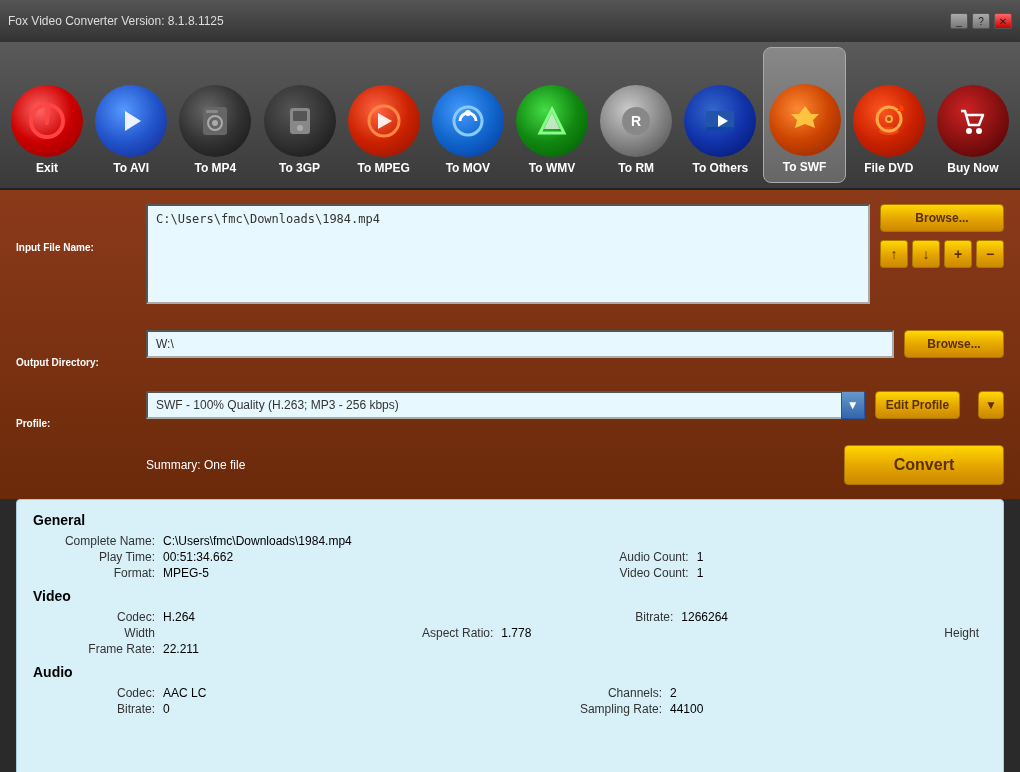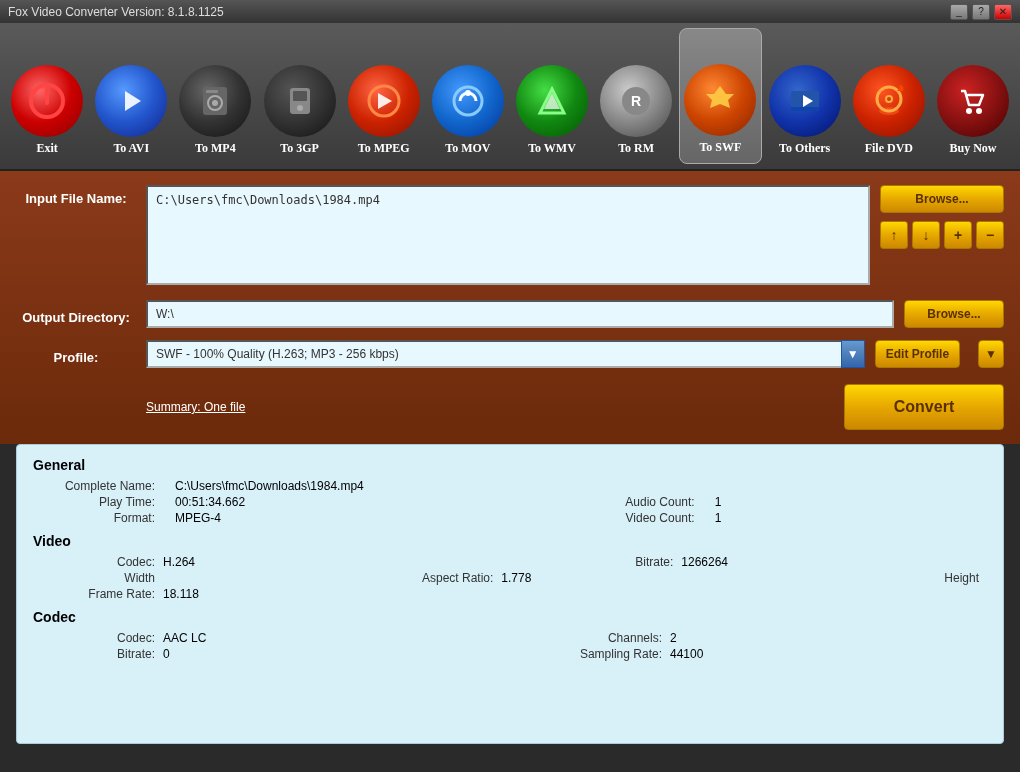--- a/index.html
+++ b/index.html
@@ -14,21 +14,21 @@
 
     
     .title-bar {
       background: linear-gradient(to bottom, #555, #333);
       color: #ddd;
       font-size: 12px;
       padding: 4px 8px;
       display: flex;
       align-items: center;
       justify-content: space-between;
-      height: 23px;
+      height: 42px;
     }
     .title-bar-buttons {
       display: flex;
       gap: 4px;
     }
     .title-btn {
       width: 18px;
       height: 16px;
       background: linear-gradient(to bottom, #aaa, #777);
       border: 1px solid #555;
@@ -77,21 +77,20 @@
       align-items: center;
       justify-content: center;
       font-size: 28px;
       flex-shrink: 0;
     }
     .tool-btn .btn-label {
       color: #fff;
       font-size: 12px;
       font-weight: bold;
       text-align: center;
-      font-family: Liberation Serif, serif;
     }
 
     
     .icon-exit { background: radial-gradient(circle at 40% 35%, #ff6666, #cc0000, #880000); }
     
     .icon-avi { background: radial-gradient(circle at 40% 35%, #5599ff, #2255cc, #112288); }
     
     .icon-mp4 { background: radial-gradient(circle at 40% 35%, #666, #333, #111); }
     
     .icon-3gp { background: radial-gradient(circle at 40% 35%, #555, #333, #111); }
@@ -120,25 +119,26 @@
     }
 
     .form-row {
       display: flex;
       align-items: flex-start;
       margin-bottom: 12px;
       gap: 10px;
     }
     .form-label {
       color: #fff;
-      font-size: 13px;
+      font-size: 10px;
       font-weight: bold;
       min-width: 120px;
-      text-align: center;
+      text-align: left;
       padding-top: 6px;
+      margin-top: 32px;
     }
     .form-field {
       flex: 1;
     }
     .input-file {
       width: 100%;
       height: 100px;
       background: #e8f8ff;
       border: 2px inset #aaa;
       padding: 6px 8px;
@@ -177,21 +177,21 @@
     }
     .big-gold-btn {
       background: linear-gradient(to bottom, #ffd700, #e6a800, #cc8800);
       border: 1px solid #aa7700;
       border-radius: 4px;
       color: #5a3000;
       font-size: 16px;
       font-weight: bold;
       padding: 8px 20px;
       cursor: pointer;
-      height: 46px;
+      height: 40px;
       min-width: 160px;
     }
     .icon-row {
       display: flex;
       gap: 4px;
     }
     .arrow-btn {
       background: linear-gradient(to bottom, #ffd700, #e6a800, #cc8800);
       border: 1px solid #aa7700;
       border-radius: 3px;
@@ -240,21 +240,20 @@
       color: white;
       pointer-events: none;
     }
     .edit-profile-wrap {
       display: flex;
       gap: 18px;
     }
     .summary-text {
       color: #fff;
       font-size: 12px;
-      text-decoration: underline;
     }
 
     
     .info-panel {
       background: #d8f0f8;
       margin: 0 16px 10px 16px;
       border: 1px solid #aaccdd;
       border-radius: 4px;
       padding: 12px 16px;
       height: 300px;
@@ -376,38 +375,38 @@
   <button class="tool-btn">
     <div class="icon-circle icon-rm">
       <svg width="40" height="40" viewBox="0 0 40 40">
         <circle cx="20" cy="20" r="14" fill="#888"></circle>
         <text x="20" y="25" text-anchor="middle" fill="white" font-size="14" font-weight="bold">R</text>
       </svg>
     </div>
     <span class="btn-label">To RM</span>
   </button>
 
-  <button class="tool-btn active">
-    <div class="icon-circle icon-swf">
-      <svg width="40" height="40" viewBox="0 0 40 40">
-        <path d="M20,6 L26,14 L34,14 L28,20 L30,28 L20,24 L10,28 L12,20 L6,14 L14,14 Z" fill="#ffcc44" opacity="0.9"></path>
-      </svg>
-    </div>
-    <span class="btn-label">To SWF</span>
-  </button>
-
   <button class="tool-btn">
     <div class="icon-circle icon-others">
       <svg width="40" height="40" viewBox="0 0 40 40">
         <rect x="6" y="10" width="28" height="20" rx="2" fill="#2255aa"></rect>
         <polygon points="18,14 28,20 18,26" fill="white"></polygon>
         <rect x="6" y="26" width="28" height="4" fill="#1144aa"></rect>
       </svg>
     </div>
     <span class="btn-label">To Others</span>
+  </button>
+
+  <button class="tool-btn active">
+    <div class="icon-circle icon-swf">
+      <svg width="40" height="40" viewBox="0 0 40 40">
+        <path d="M20,6 L26,14 L34,14 L28,20 L30,28 L20,24 L10,28 L12,20 L6,14 L14,14 Z" fill="#ffcc44" opacity="0.9"></path>
+      </svg>
+    </div>
+    <span class="btn-label">To SWF</span>
   </button>
 
   <button class="tool-btn">
     <div class="icon-circle icon-dvd">
       <svg width="40" height="40" viewBox="0 0 40 40">
         <ellipse cx="20" cy="30" rx="10" ry="4" fill="#ff6622" opacity="0.5"></ellipse>
         <circle cx="20" cy="18" r="12" fill="none" stroke="#ffaa44" stroke-width="3"></circle>
         <circle cx="20" cy="18" r="4" fill="#ffaa44"></circle>
         <circle cx="20" cy="18" r="2" fill="#cc4400"></circle>
         <path d="M28,10 Q32,6 30,4 Q36,4 34,10" fill="#ff4400"></path>
@@ -476,52 +475,52 @@
 
   <div style="display:flex; align-items:center; justify-content:space-between; padding-left:130px; padding-top:4px;">
     <span class="summary-text">Summary: One file</span>
     <button class="big-gold-btn">Convert</button>
   </div>
 </div>
 
 <div class="info-panel">
 
   <div class="info-section-title">General</div>
-  <div style="display:grid; grid-template-columns: 130px auto 180px auto; gap: 2px 12px; margin-bottom:8px;">
+  <div style="display:grid; grid-template-columns: 130px auto 180px auto; gap: 2px 0; margin-bottom:8px;">
     <span class="info-label">Complete Name:</span>
     <span class="info-value" style="grid-column: span 3;">C:\Users\fmc\Downloads\1984.mp4</span>
 
     <span class="info-label">Play Time:</span>
     <span class="info-value">00:51:34.662</span>
     <span class="info-label">Audio Count:</span>
     <span class="info-value">1</span>
 
     <span class="info-label">Format:</span>
-    <span class="info-value">MPEG-4</span>
+    <span class="info-value">MPEG-5</span>
     <span class="info-label">Video Count:</span>
     <span class="info-value">1</span>
   </div>
 
   <div class="info-section-title">Video</div>
   <div style="display:grid; grid-template-columns: 130px auto 180px auto; gap: 2px 0; margin-bottom:8px;">
     <span class="info-label">Codec:</span>
     <span class="info-value">H.264</span>
     <span class="info-label">Bitrate:</span>
     <span class="info-value">1266264</span>
 
     <span class="info-label">Width</span>
     <span class="info-label">Aspect Ratio:</span>
     <span class="info-value">1.778</span>
 
     <span class="info-label">Height</span>
     <span class="info-label">Frame Rate:</span>
-    <span class="info-value">18.118</span>
-  </div>
-
-  <div class="info-section-title">Codec</div>
+    <span class="info-value">22.211</span>
+  </div>
+
+  <div class="info-section-title">Audio</div>
   <div style="display:grid; grid-template-columns: 130px auto 180px auto; gap: 2px 0; margin-bottom:8px;">
     <span class="info-label">Codec:</span>
     <span class="info-value">AAC LC</span>
     <span class="info-label">Channels:</span>
     <span class="info-value">2</span>
 
     <span class="info-label">Bitrate:</span>
     <span class="info-value">0</span>
     <span class="info-label">Sampling Rate:</span>
     <span class="info-value">44100</span>

